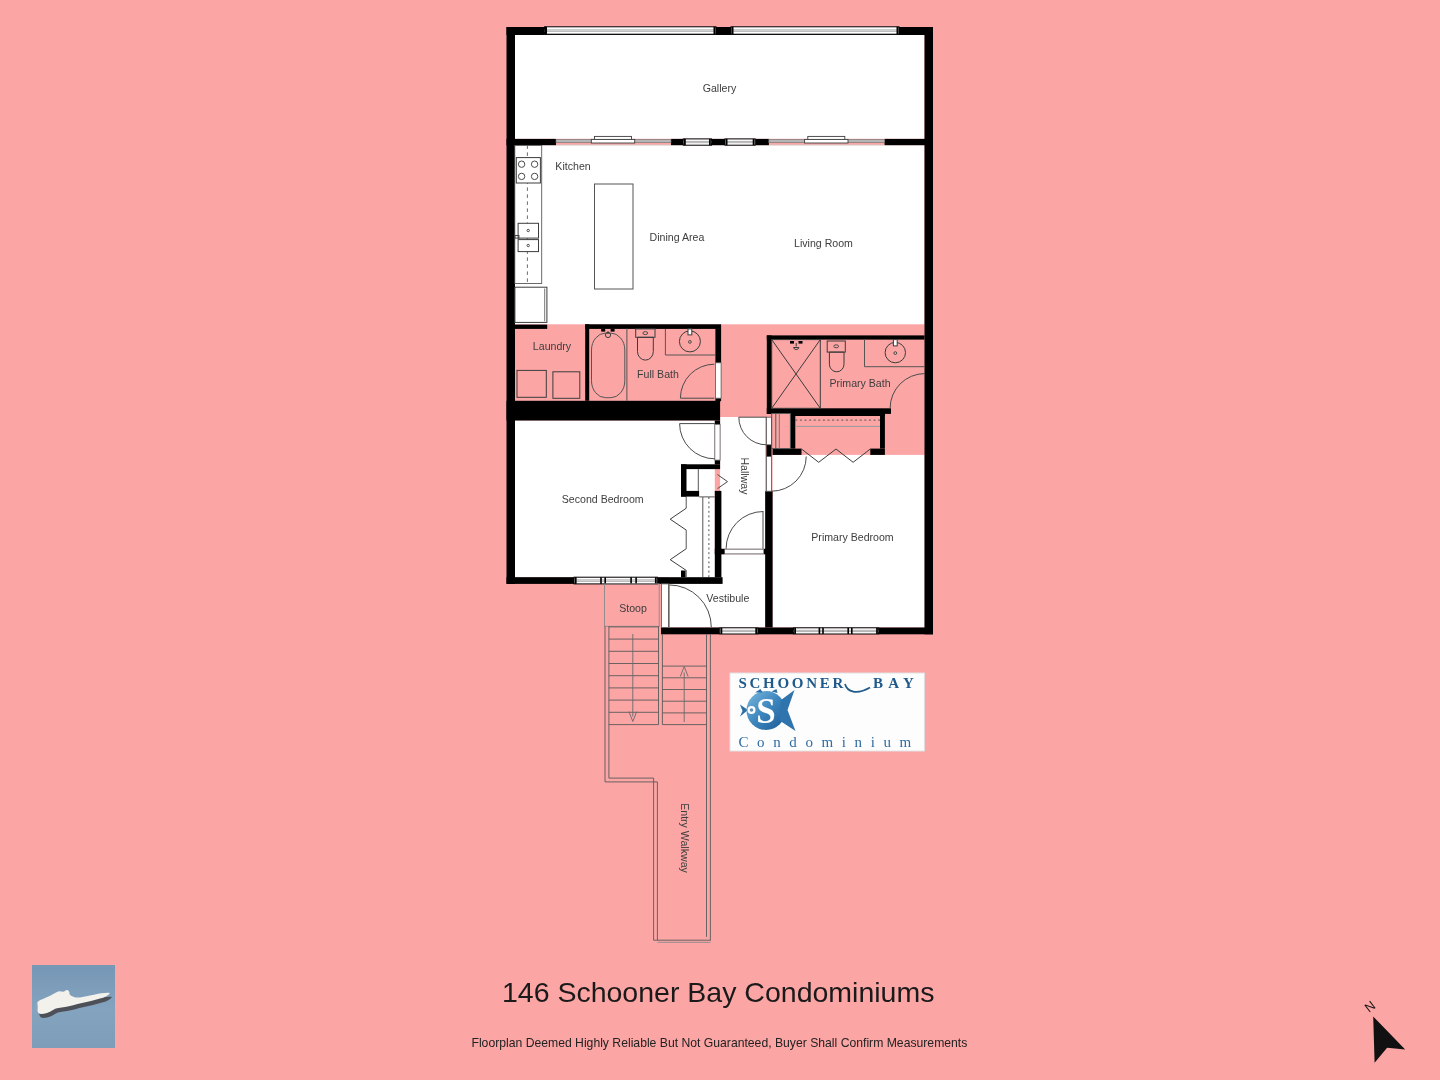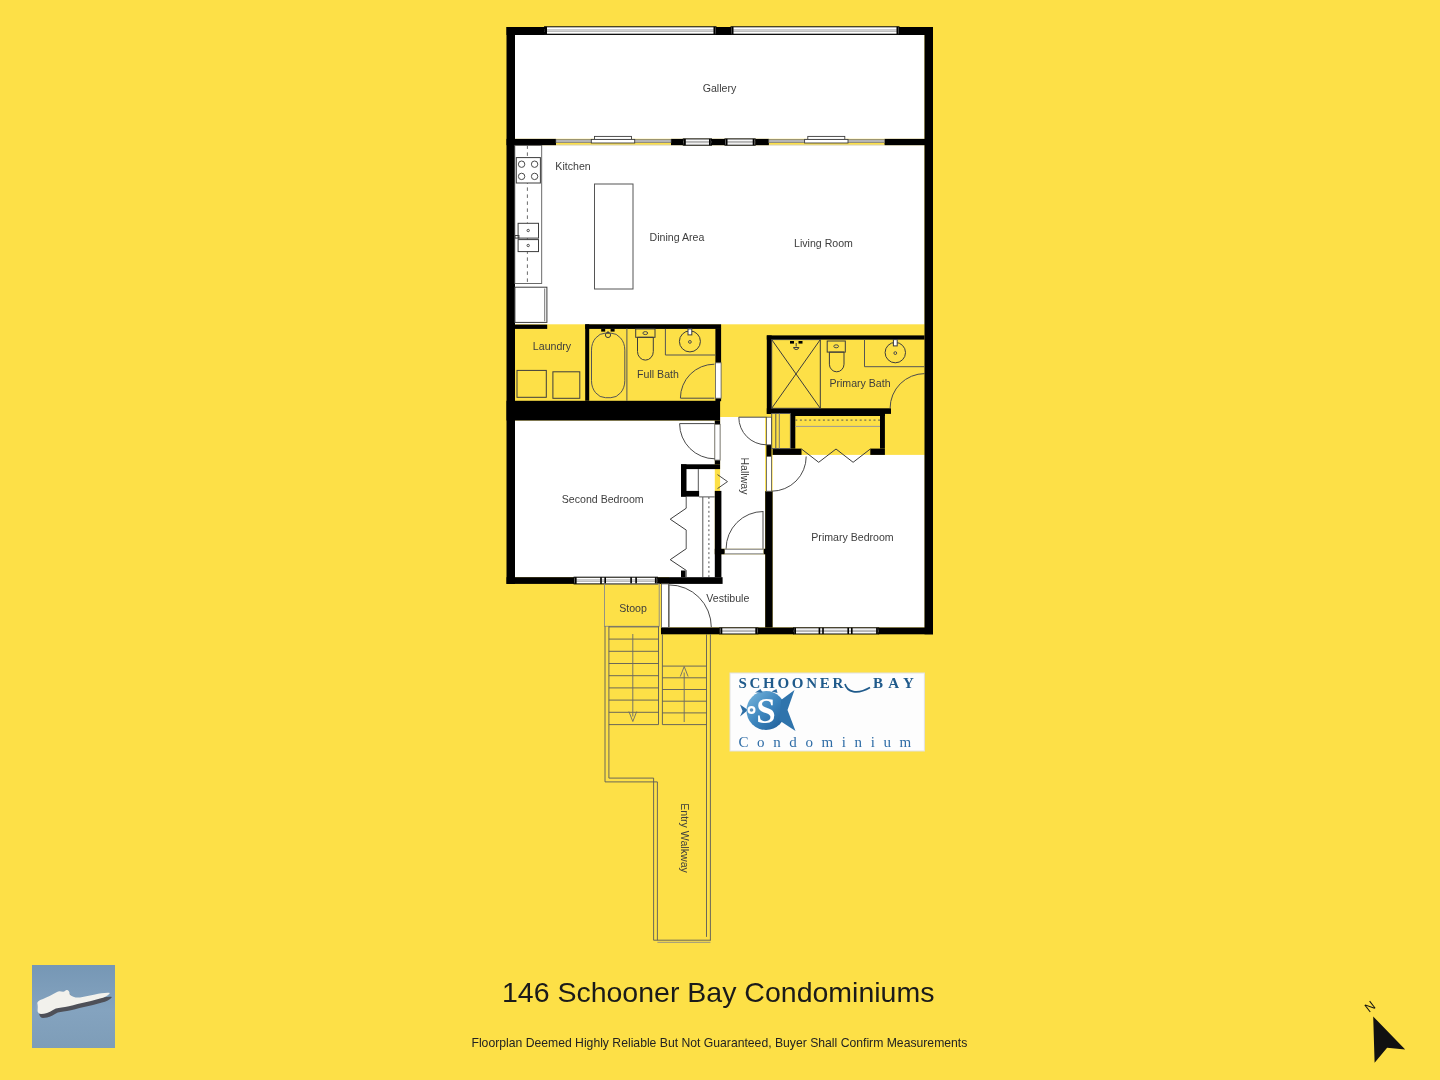--- a/index.html
+++ b/index.html
@@ -1,16 +1,16 @@
 <!DOCTYPE html>
 <html><head>
 <meta charset="utf-8">
 <style>
   html,body{margin:0;padding:0;background:#ffffff;}
-  #page{position:relative;width:1440px;height:1080px;background:#fde047;overflow:hidden;
+  #page{position:relative;width:1440px;height:1080px;background:#fca5a5;overflow:hidden;
         font-family:"Liberation Sans", sans-serif;}
   svg{position:absolute;left:0;top:0;}
   .lbl{font-family:"Liberation Sans", sans-serif;font-size:10.6px;fill:#3d3d3d;}
 </style>
 </head>
 <body>
 <div id="page">
 <svg width="1440" height="1080" viewBox="0 0 1440 1080">
 <defs>
   <linearGradient id="fishg" x1="0" y1="0" x2="1" y2="1">

